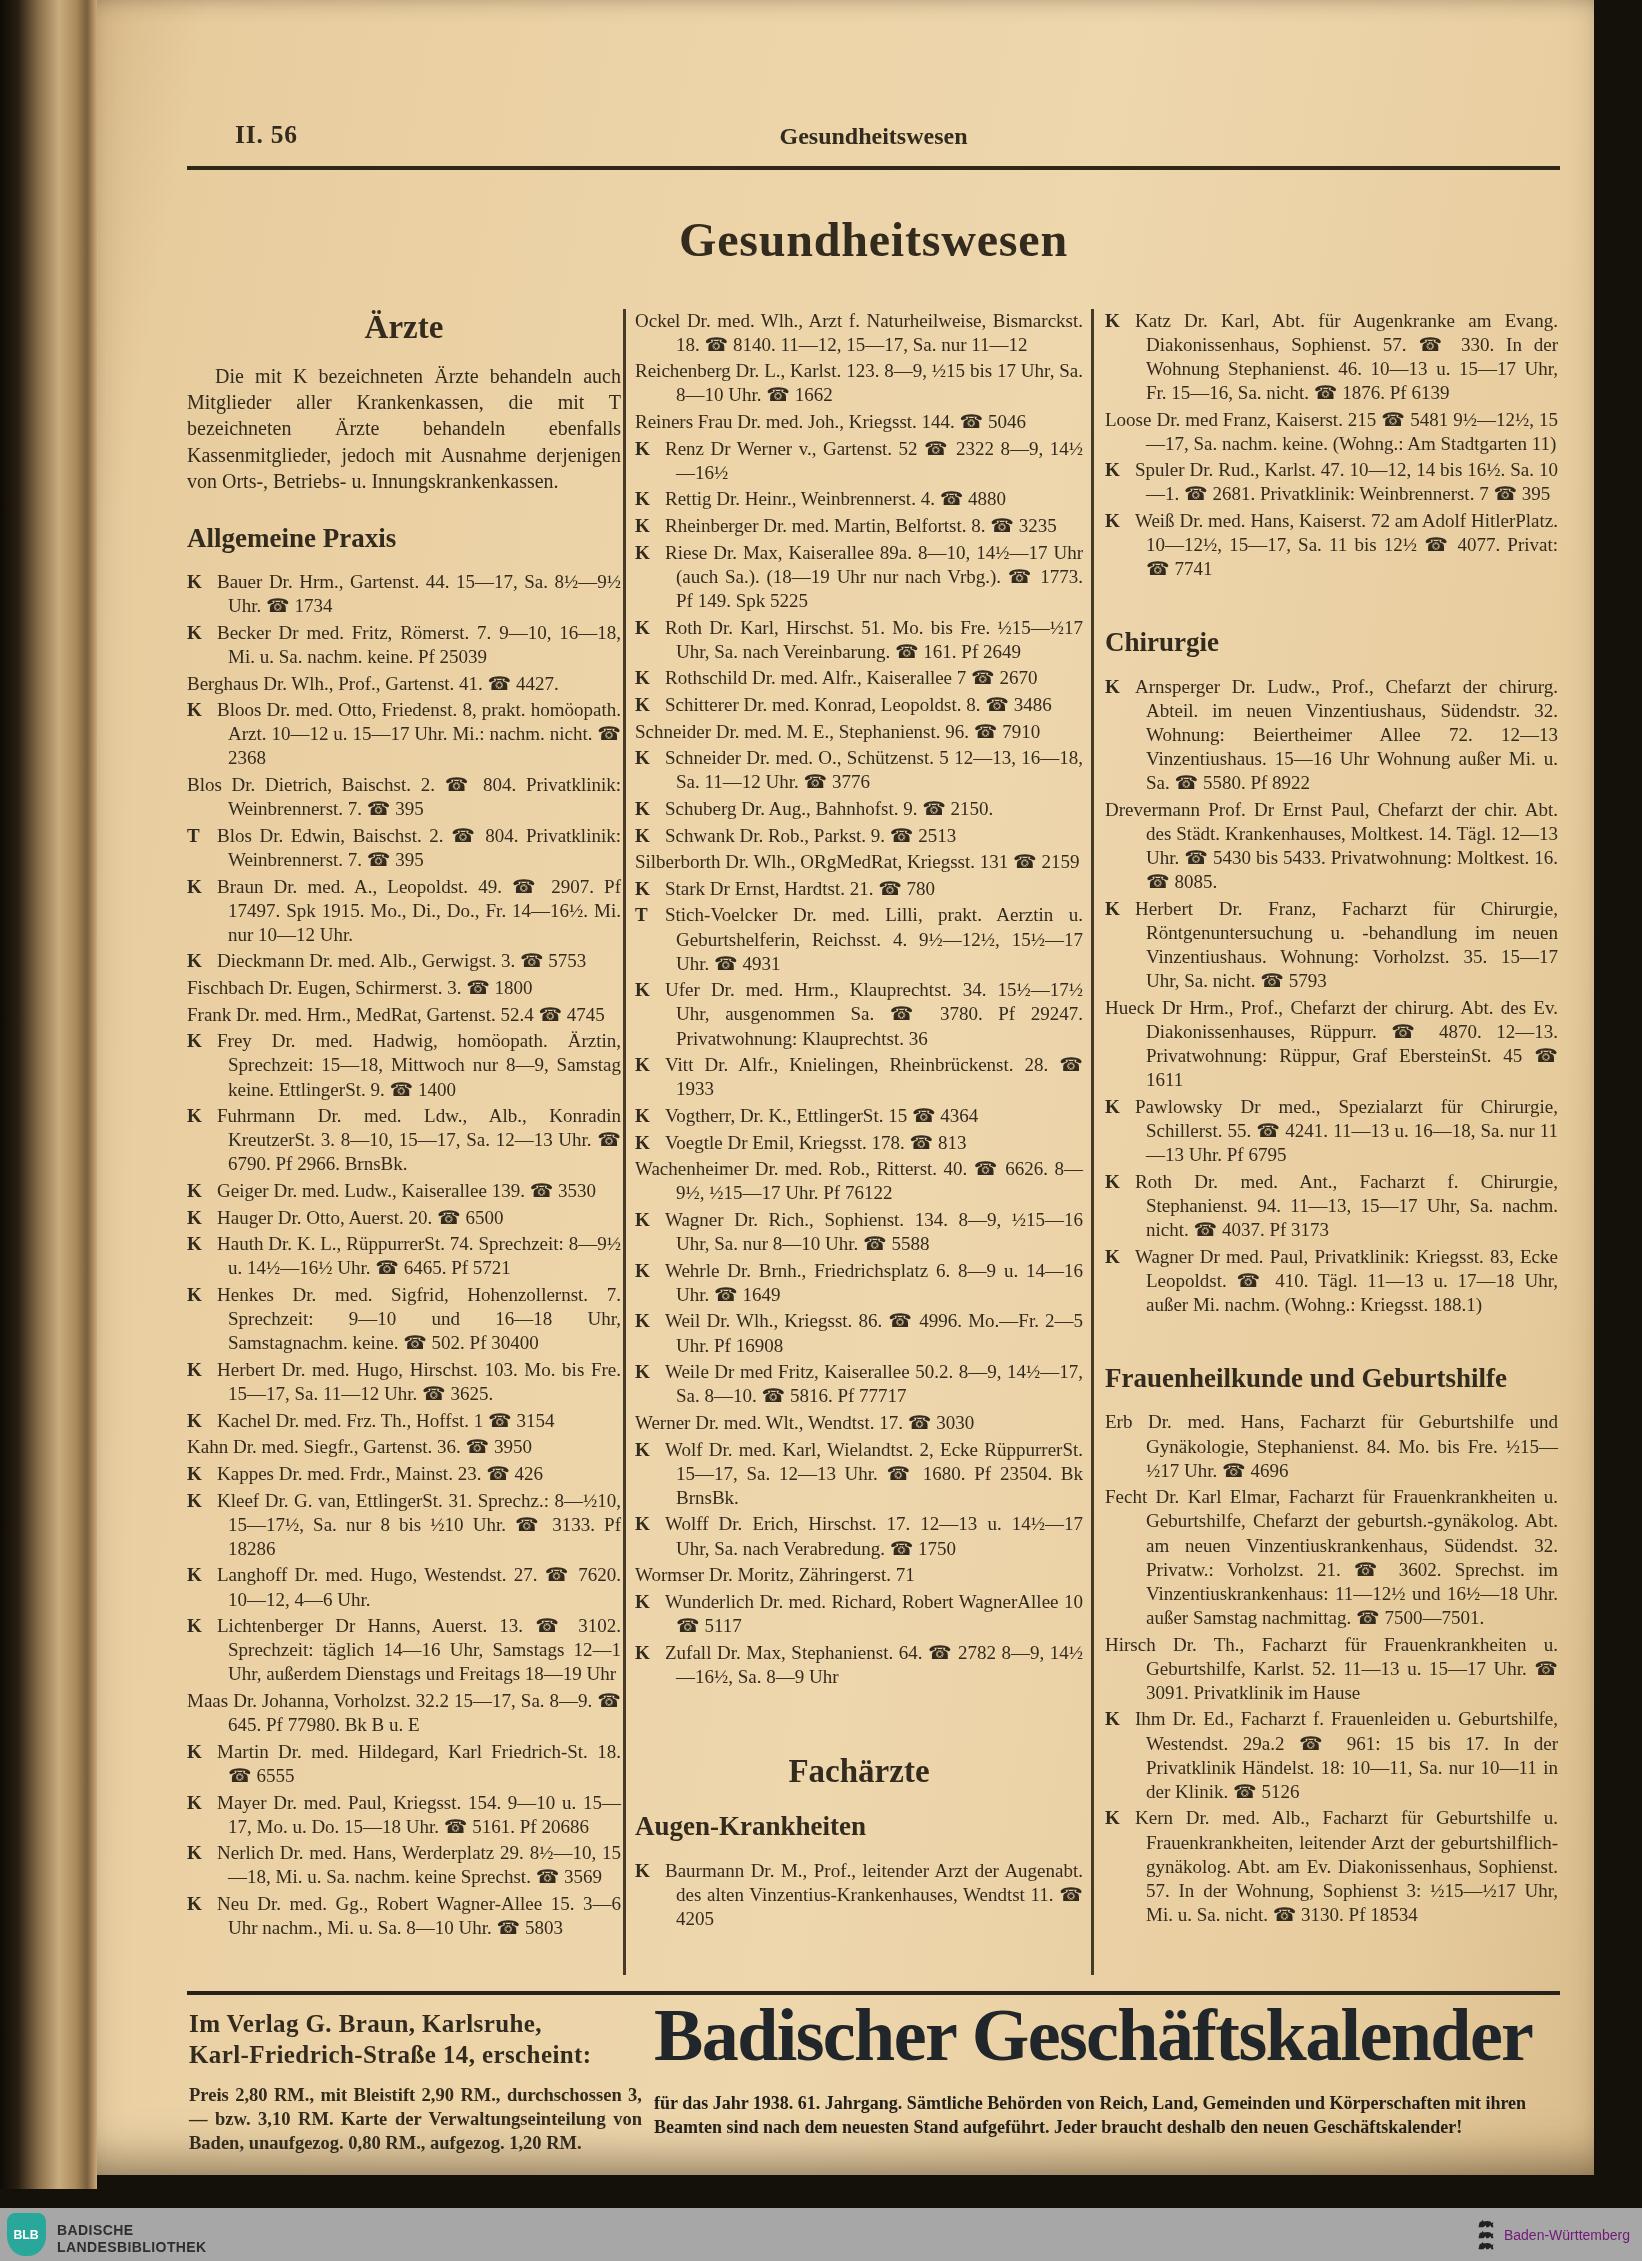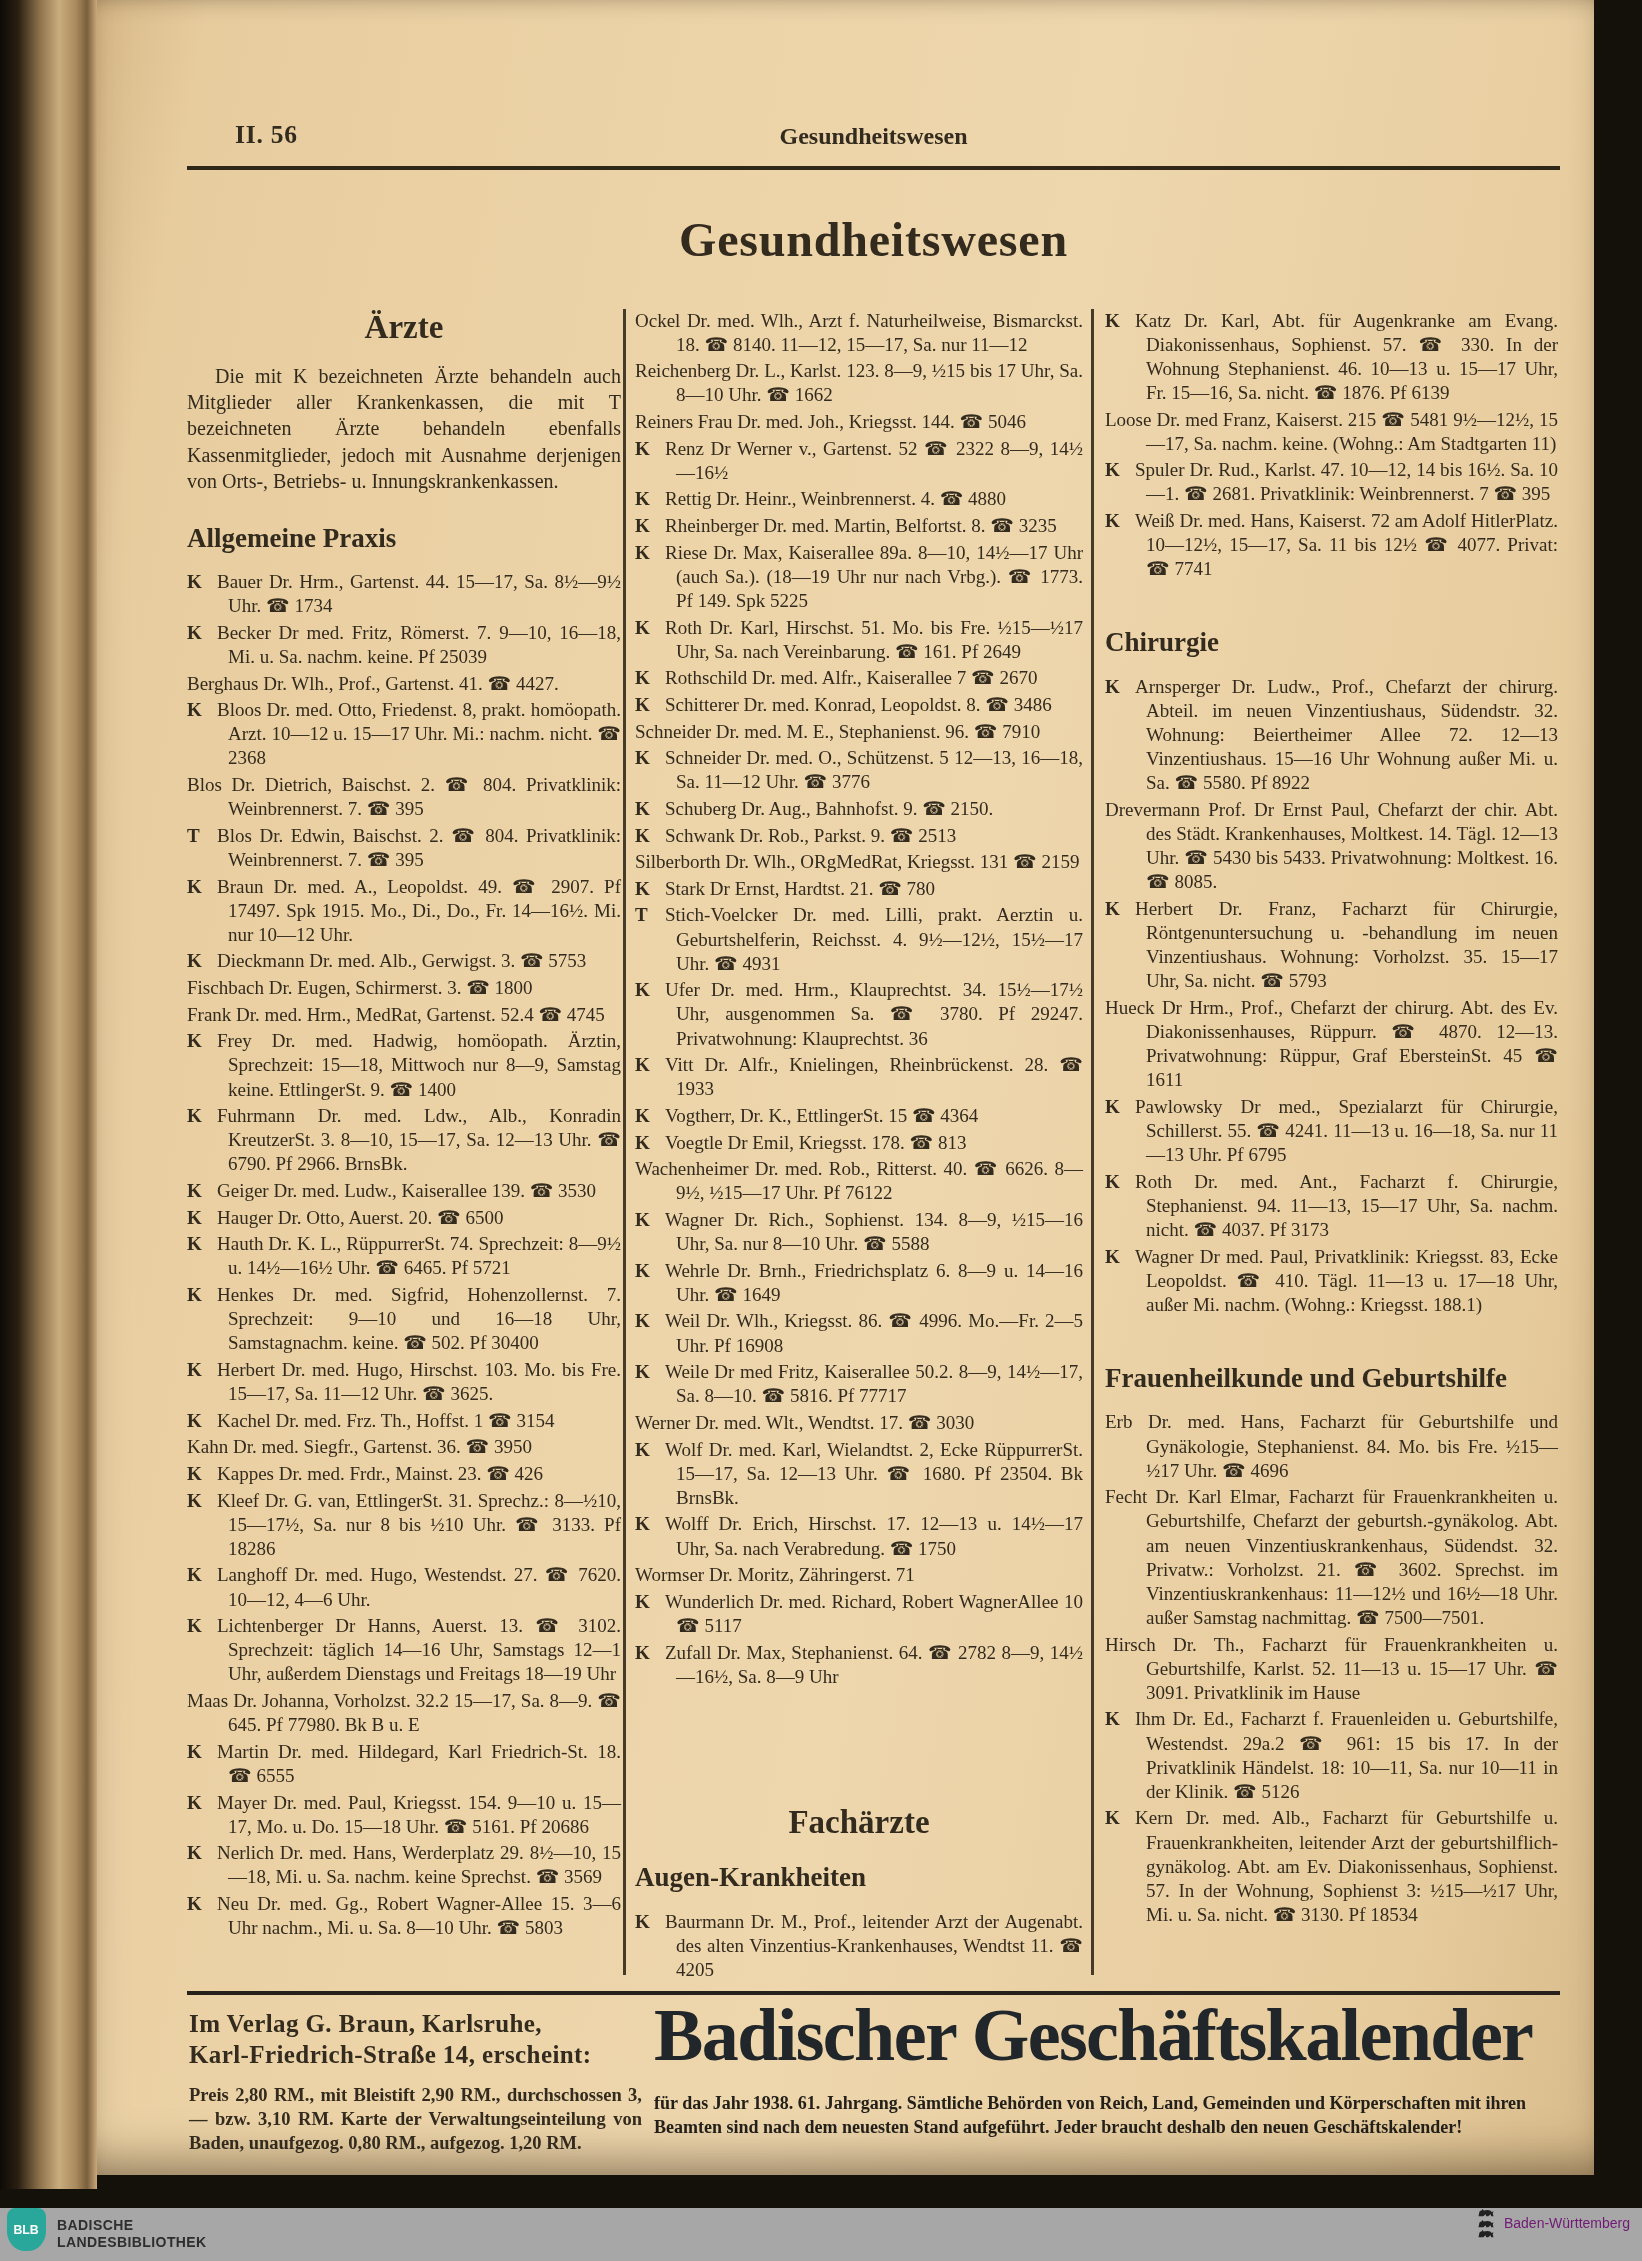--- a/index.html
+++ b/index.html
@@ -28,37 +28,37 @@
   .columns{position:absolute;left:90px;top:306px;width:1373px;height:1674px;overflow:hidden;}
   .col{position:absolute;top:0;}
   .col1{left:0;width:434px;}
   .col2{left:448px;width:448px;}
   .col3{left:918px;width:453px;}
   .vrule{position:absolute;top:3.3px;width:2.5px;height:1666px;background:#463a28;}
   .vrule1{left:436px;}
   .vrule2{left:904px;}
   .col-h1{font-size:33px;font-weight:bold;text-align:center;margin:3.3px 0 16.4px;}
   .col-h2{font-size:27px;font-weight:bold;text-align:left;margin:21.4px 0 16.4px;}
-  .col-h1.gap-top{margin-top:115px;}
+  .col-h1.gap-top{margin-top:64px;}
   .col-h2.gap-top{margin-top:46px;}
   .intro{font-size:20px;line-height:1.32;text-align:justify;text-indent:28px;margin:0 0 28px;}
   .entry{font-size:19px;line-height:1.27;margin:2.5px 0;padding-left:41px;text-indent:-41px;text-align:justify;}
   .entry .m{display:inline-block;width:30px;text-indent:0;font-weight:bold;}
   
   .ad-rule{position:absolute;left:90px;top:1991px;width:1373px;height:4.1px;background:#26211a;}
   .ad-left{position:absolute;left:92px;top:2009px;width:453px;}
   .ad-pub{font-size:25px;font-weight:bold;line-height:1.22;letter-spacing:0.4px;}
   .ad-price{font-size:18.5px;font-weight:bold;line-height:1.3;text-align:justify;margin:13px 0 0;}
   .ad-right{position:absolute;left:557px;top:1998px;width:928px;}
   .ad-headline{font-size:74px;font-weight:bold;letter-spacing:-1.6px;line-height:1.0;white-space:nowrap;color:#20262a;}
   .ad-body{font-size:18px;font-weight:bold;line-height:1.32;margin:20px 0 0;color:#23201a;}
   
   .footer-bar{
     position:absolute;left:0;top:2208px;width:1643px;height:53px;background:#a7a7a7;
-    display:flex;align-items:flex-start;justify-content:space-between;
+    display:flex;align-items:center;justify-content:space-between;
     font-family:"Liberation Sans","DejaVu Sans",sans-serif;
   }
   .f-left{display:flex;align-items:center;gap:11.5px;margin-left:6.6px;}
   .blb-shield{width:39px;height:43px;border-radius:8.2px 8.2px 46% 46%;
     display:flex;align-items:center;justify-content:center;
     color:#fff;font-size:12.3px;font-weight:bold;}
   .lib-name{font-size:14px;font-weight:bold;color:#2e2e2e;line-height:1.2;letter-spacing:0.4px;margin-top:8px;}
   .f-right{display:flex;align-items:center;gap:8.2px;margin-right:13px;}
   .lions{display:flex;flex-direction:column;gap:1.6px;}
   .region{font-size:14px;color:#701a75;}

